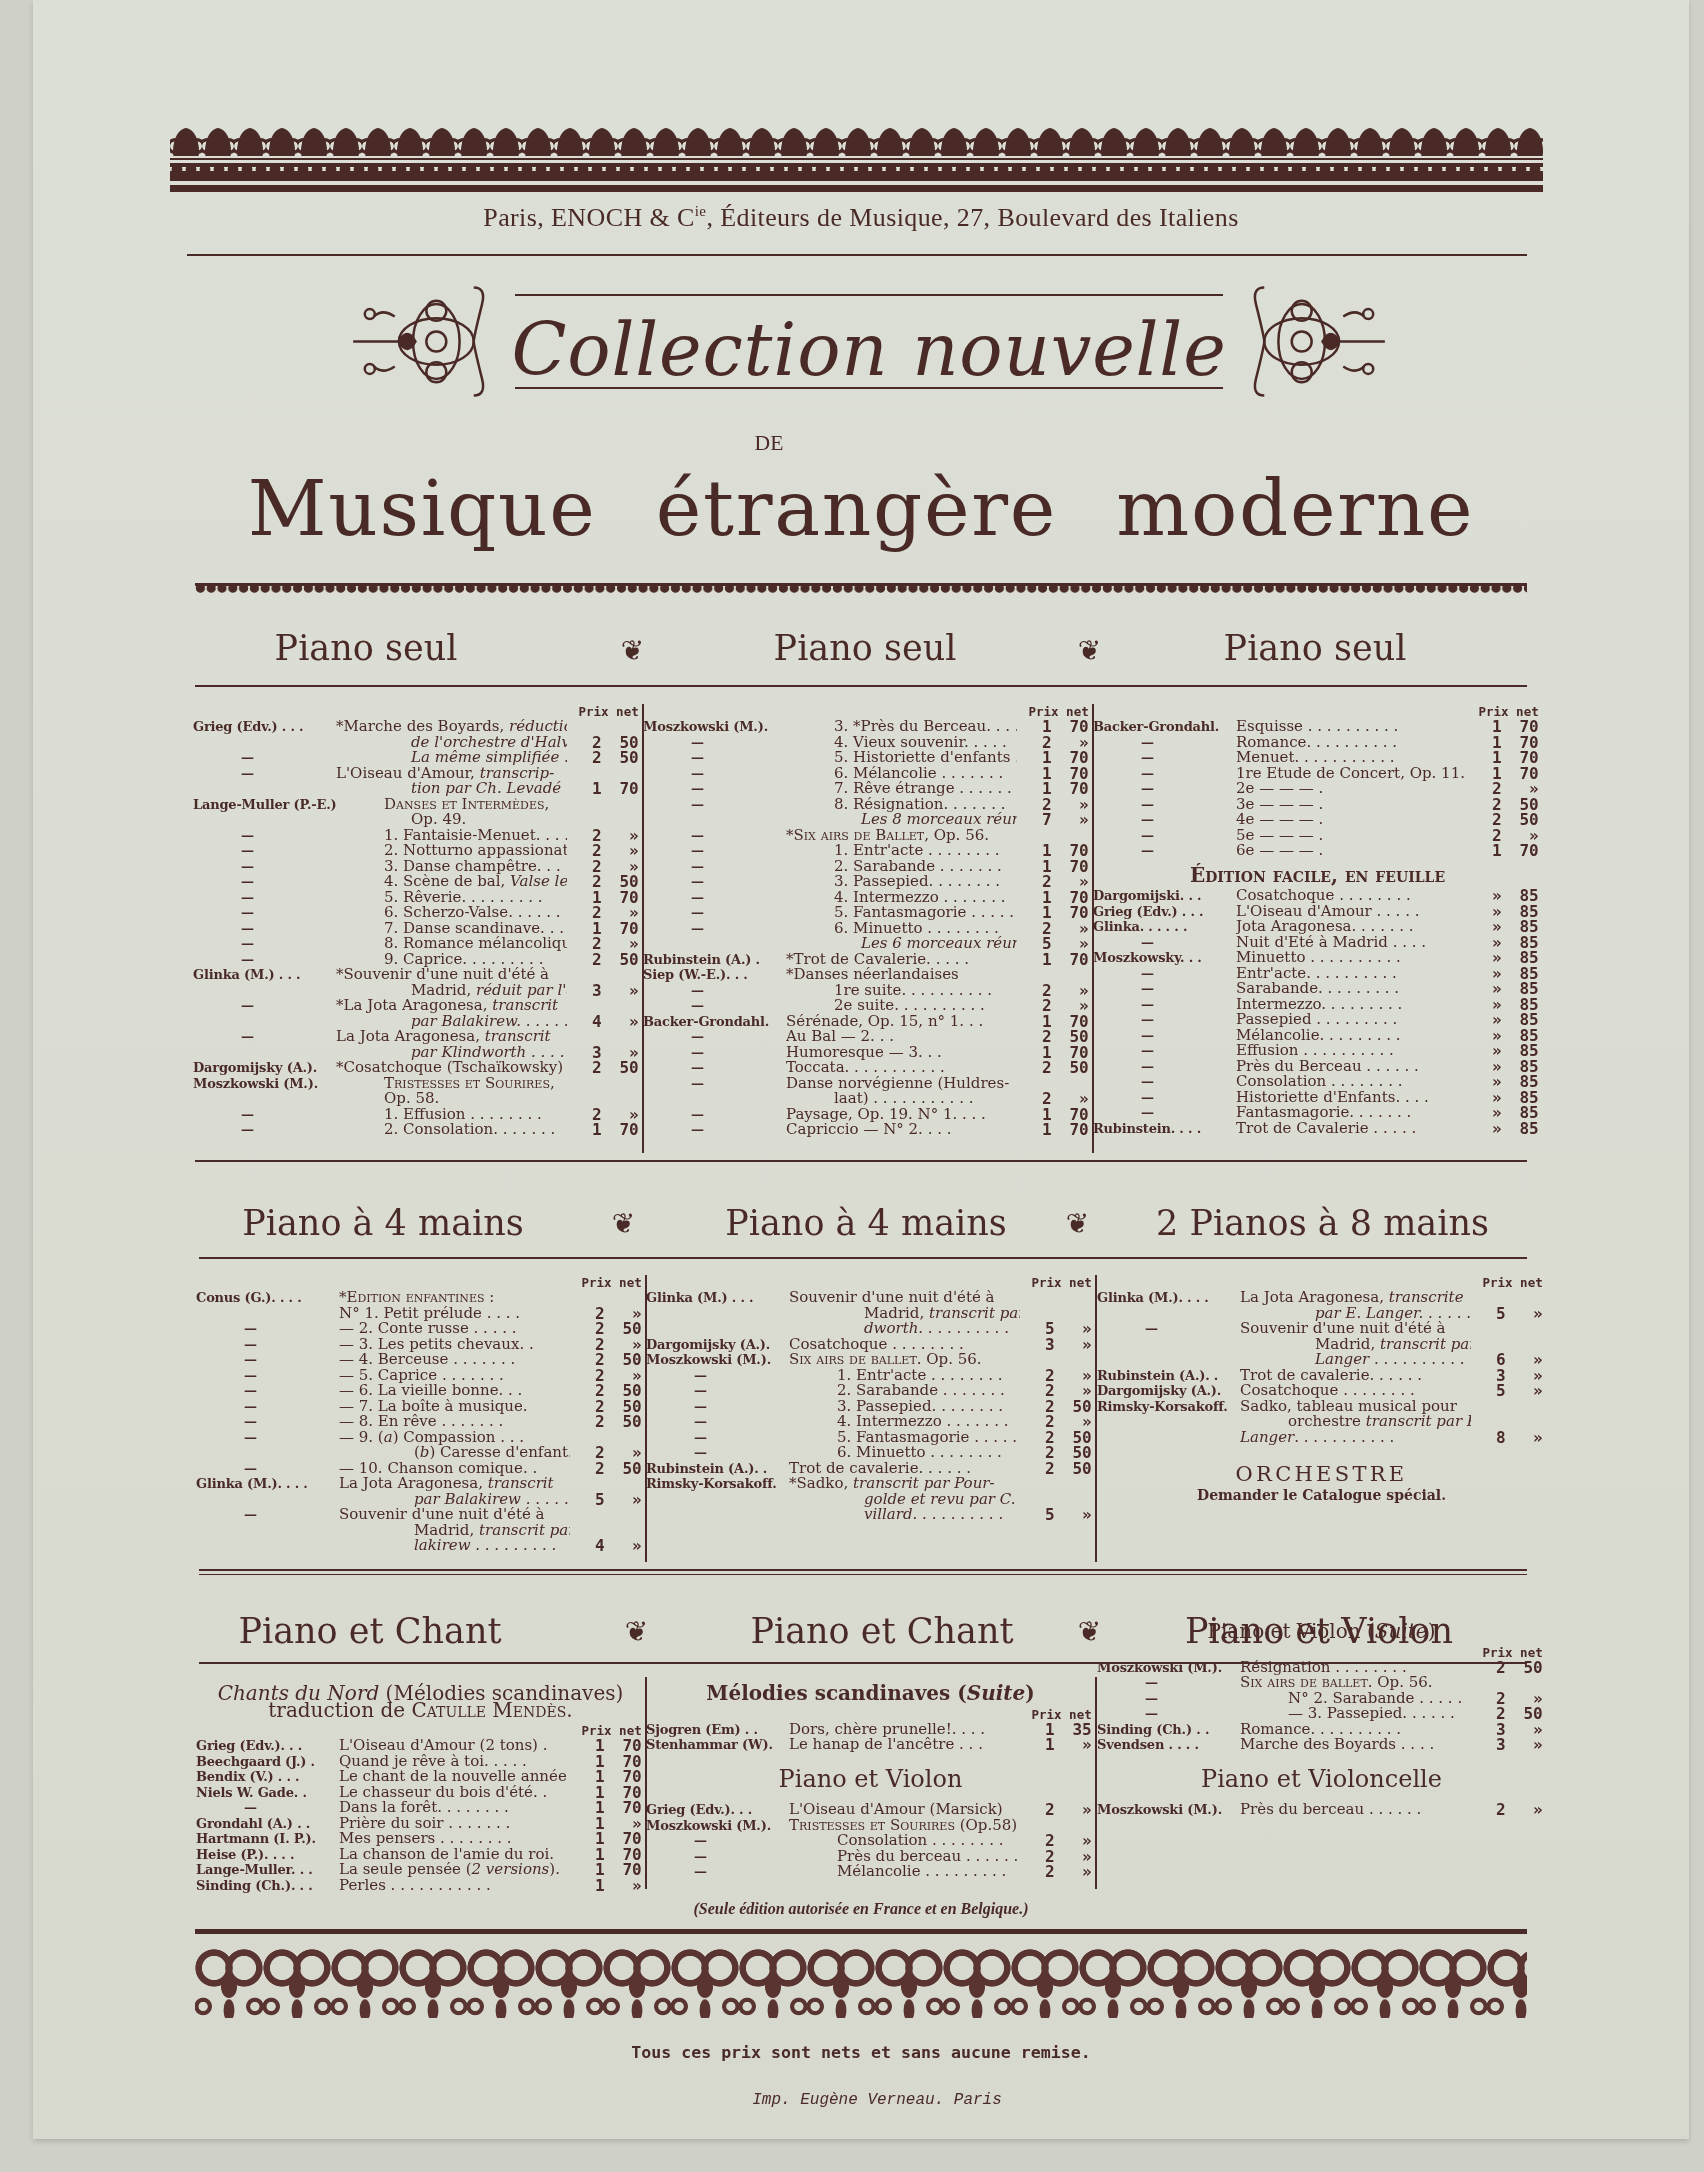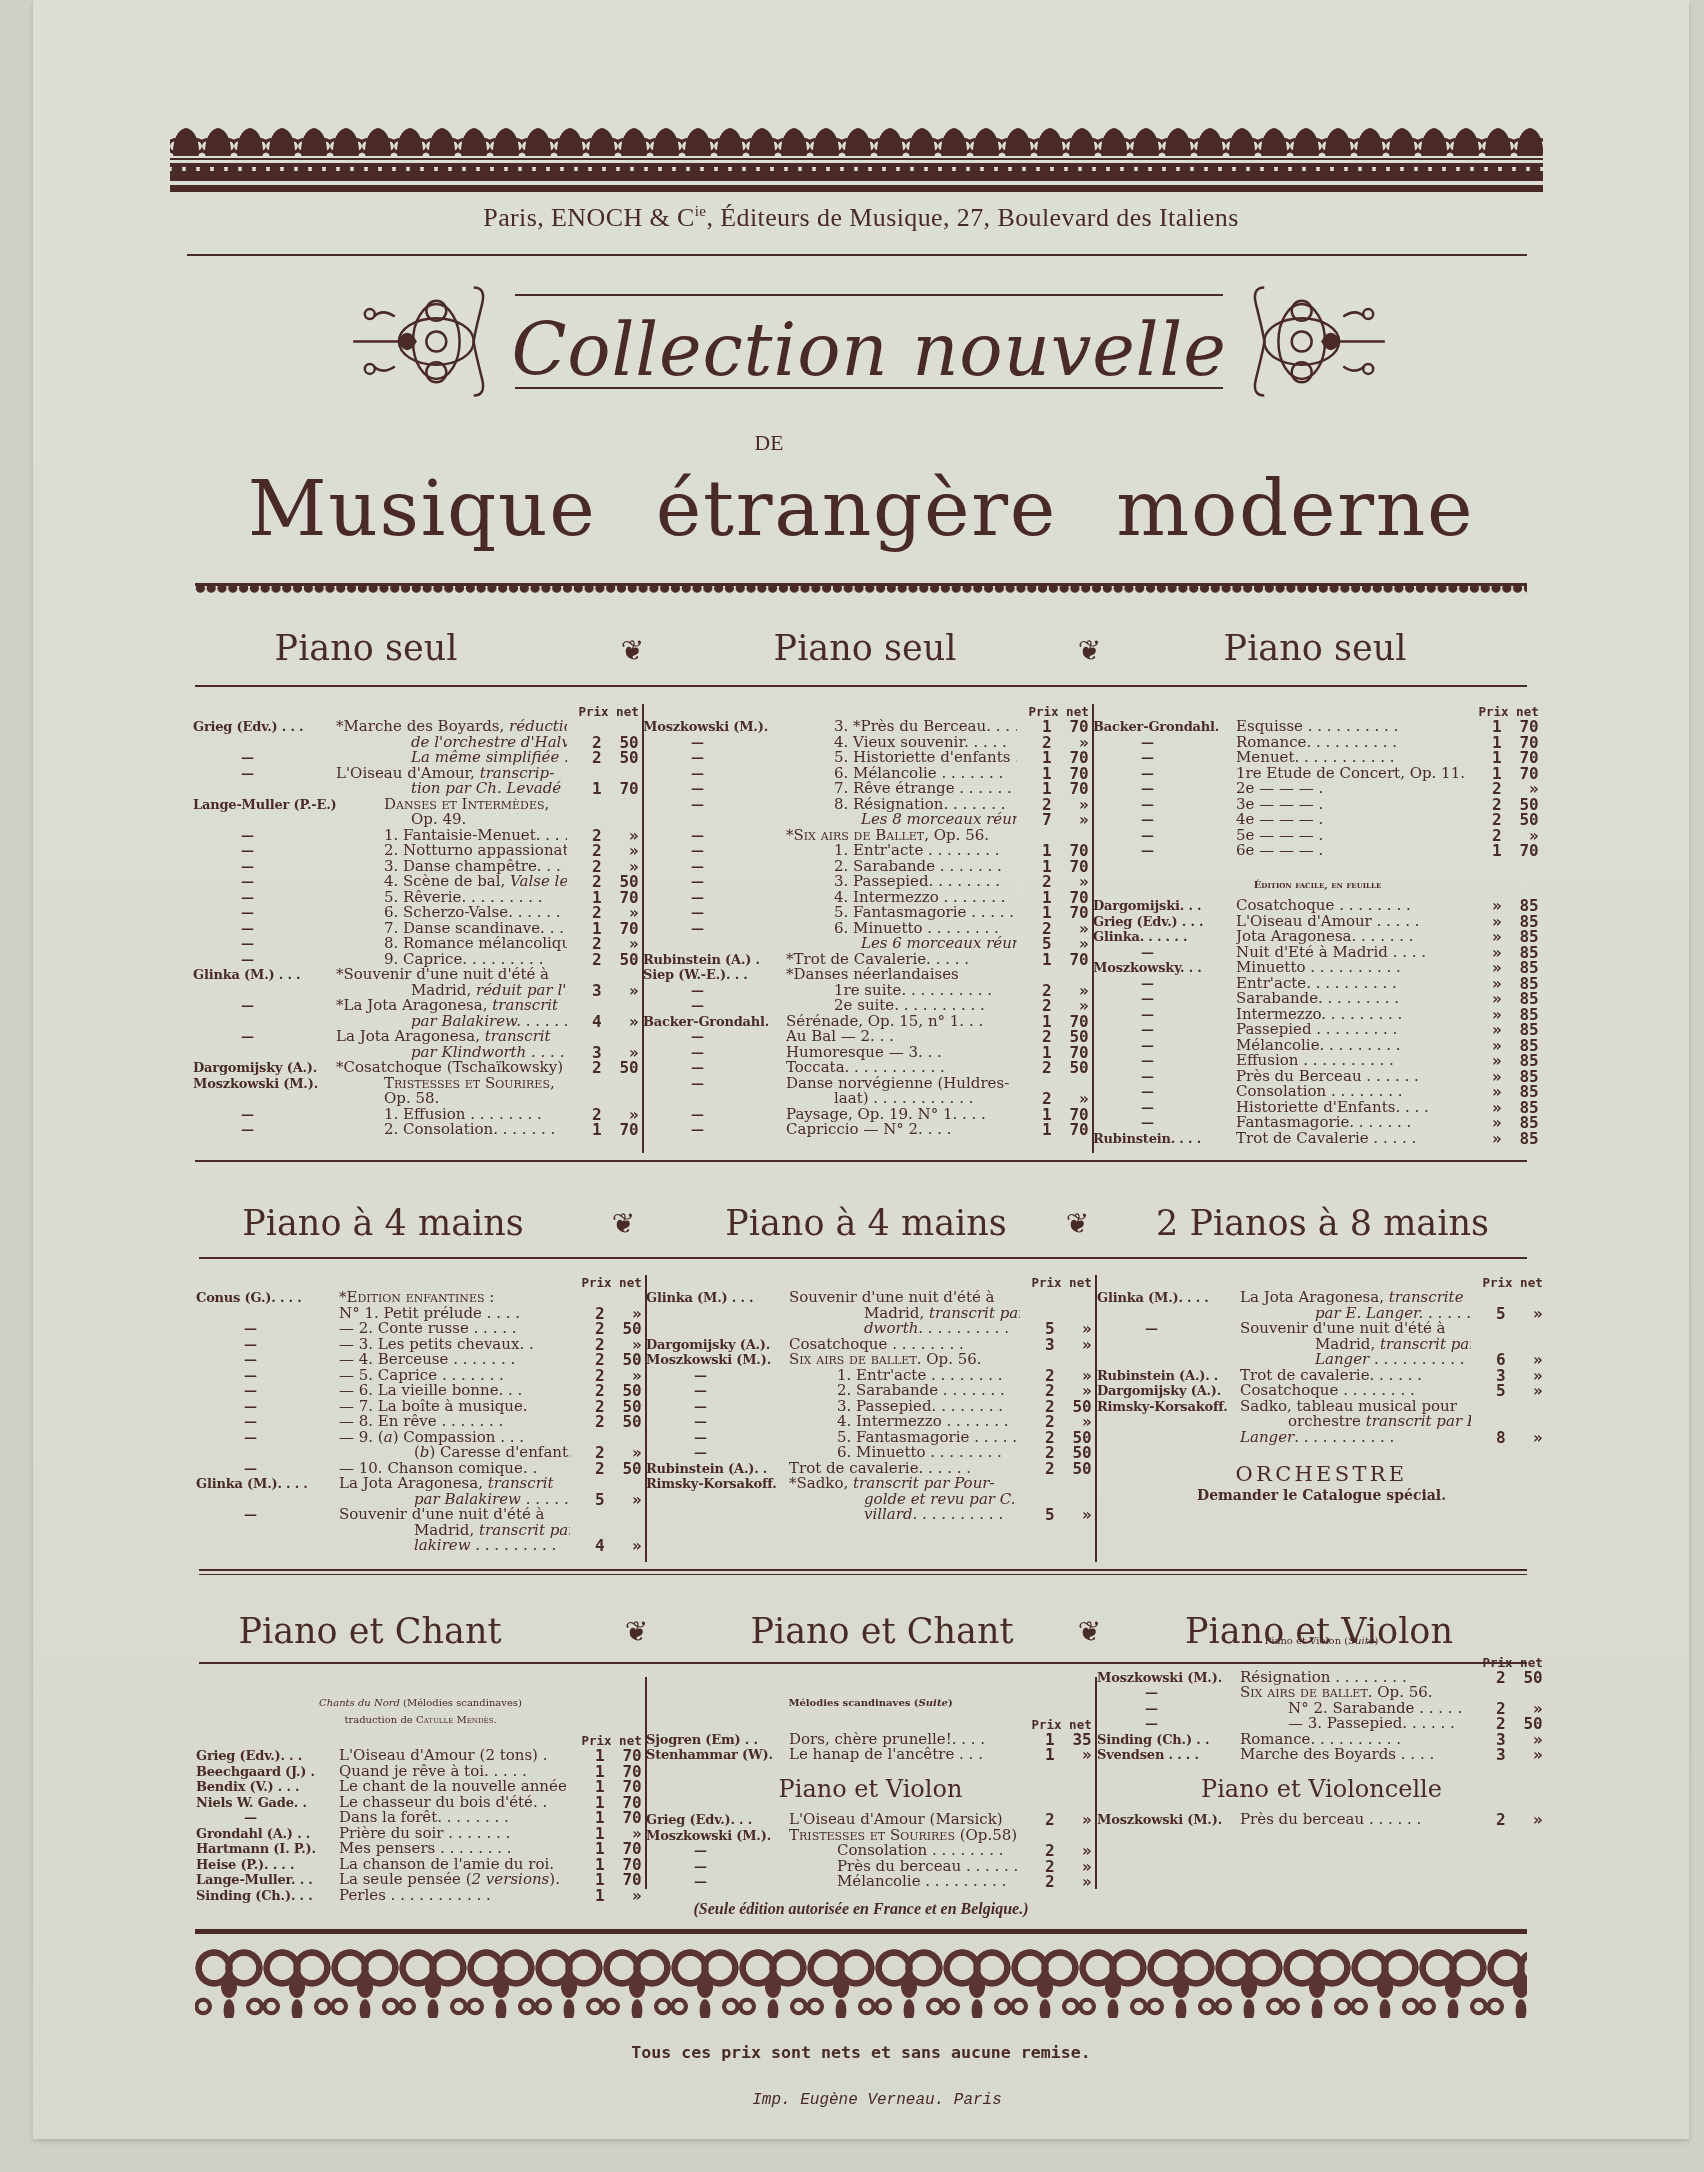--- a/index.html
+++ b/index.html
@@ -93,21 +93,21 @@
   .prix { text-align:right; font-size:12.5px; font-weight:bold; font-family:"DejaVu Sans Mono", monospace; padding-right:3.3px; height:15px; }
   .row { display:flex; align-items:flex-start; font-size:15px; line-height:15.5px; white-space:nowrap; }
   .row .comp { width:143px; flex:none; font-weight:bold; font-size:13px; letter-spacing:-0.2px; overflow:hidden; }
   .row .comp.dash { text-align:left; padding-left:48px; box-sizing:border-box; font-weight:bold; }
   .row .title { flex:1; overflow:hidden; text-overflow:clip; }
   .row .title.indent { padding-left:48px; }
   .row .title.indent2 { padding-left:75px; }
   .row .fr { width:35px; flex:none; text-align:right; font-weight:bold; font-family:"DejaVu Sans Mono", monospace; font-size:16px; }
   .row .ct { width:37px; flex:none; text-align:right; font-weight:bold; font-family:"DejaVu Sans Mono", monospace; font-size:16px; padding-right:3.3px; }
   .smallcaps { font-variant:small-caps; }
-  .subhead { text-align:center; font-size:10px; line-height:16.6px; margin:18px 0 5px; white-space:nowrap; }
+  .subhead { text-align:center; font-size:20px; line-height:16.6px; margin:8px 0 5px; white-space:nowrap; }
   .subhead.big { font-size:24px; line-height:33px; margin:10px 0 6.7px; }
   .orch-title { text-align:center; font-size:21px; letter-spacing:3.3px; margin-top:16.6px; }
   .orch-note { font-style:italic; font-weight:bold; font-size:13.3px; line-height:18.3px; margin-top:5px; }
   .orch-ask { text-align:center; font-weight:bold; font-size:14px; margin-top:1.7px; }
 
   .footer-note { left:0; width:1656px; text-align:center; }
 </style>
 </head>
 <body>
 

